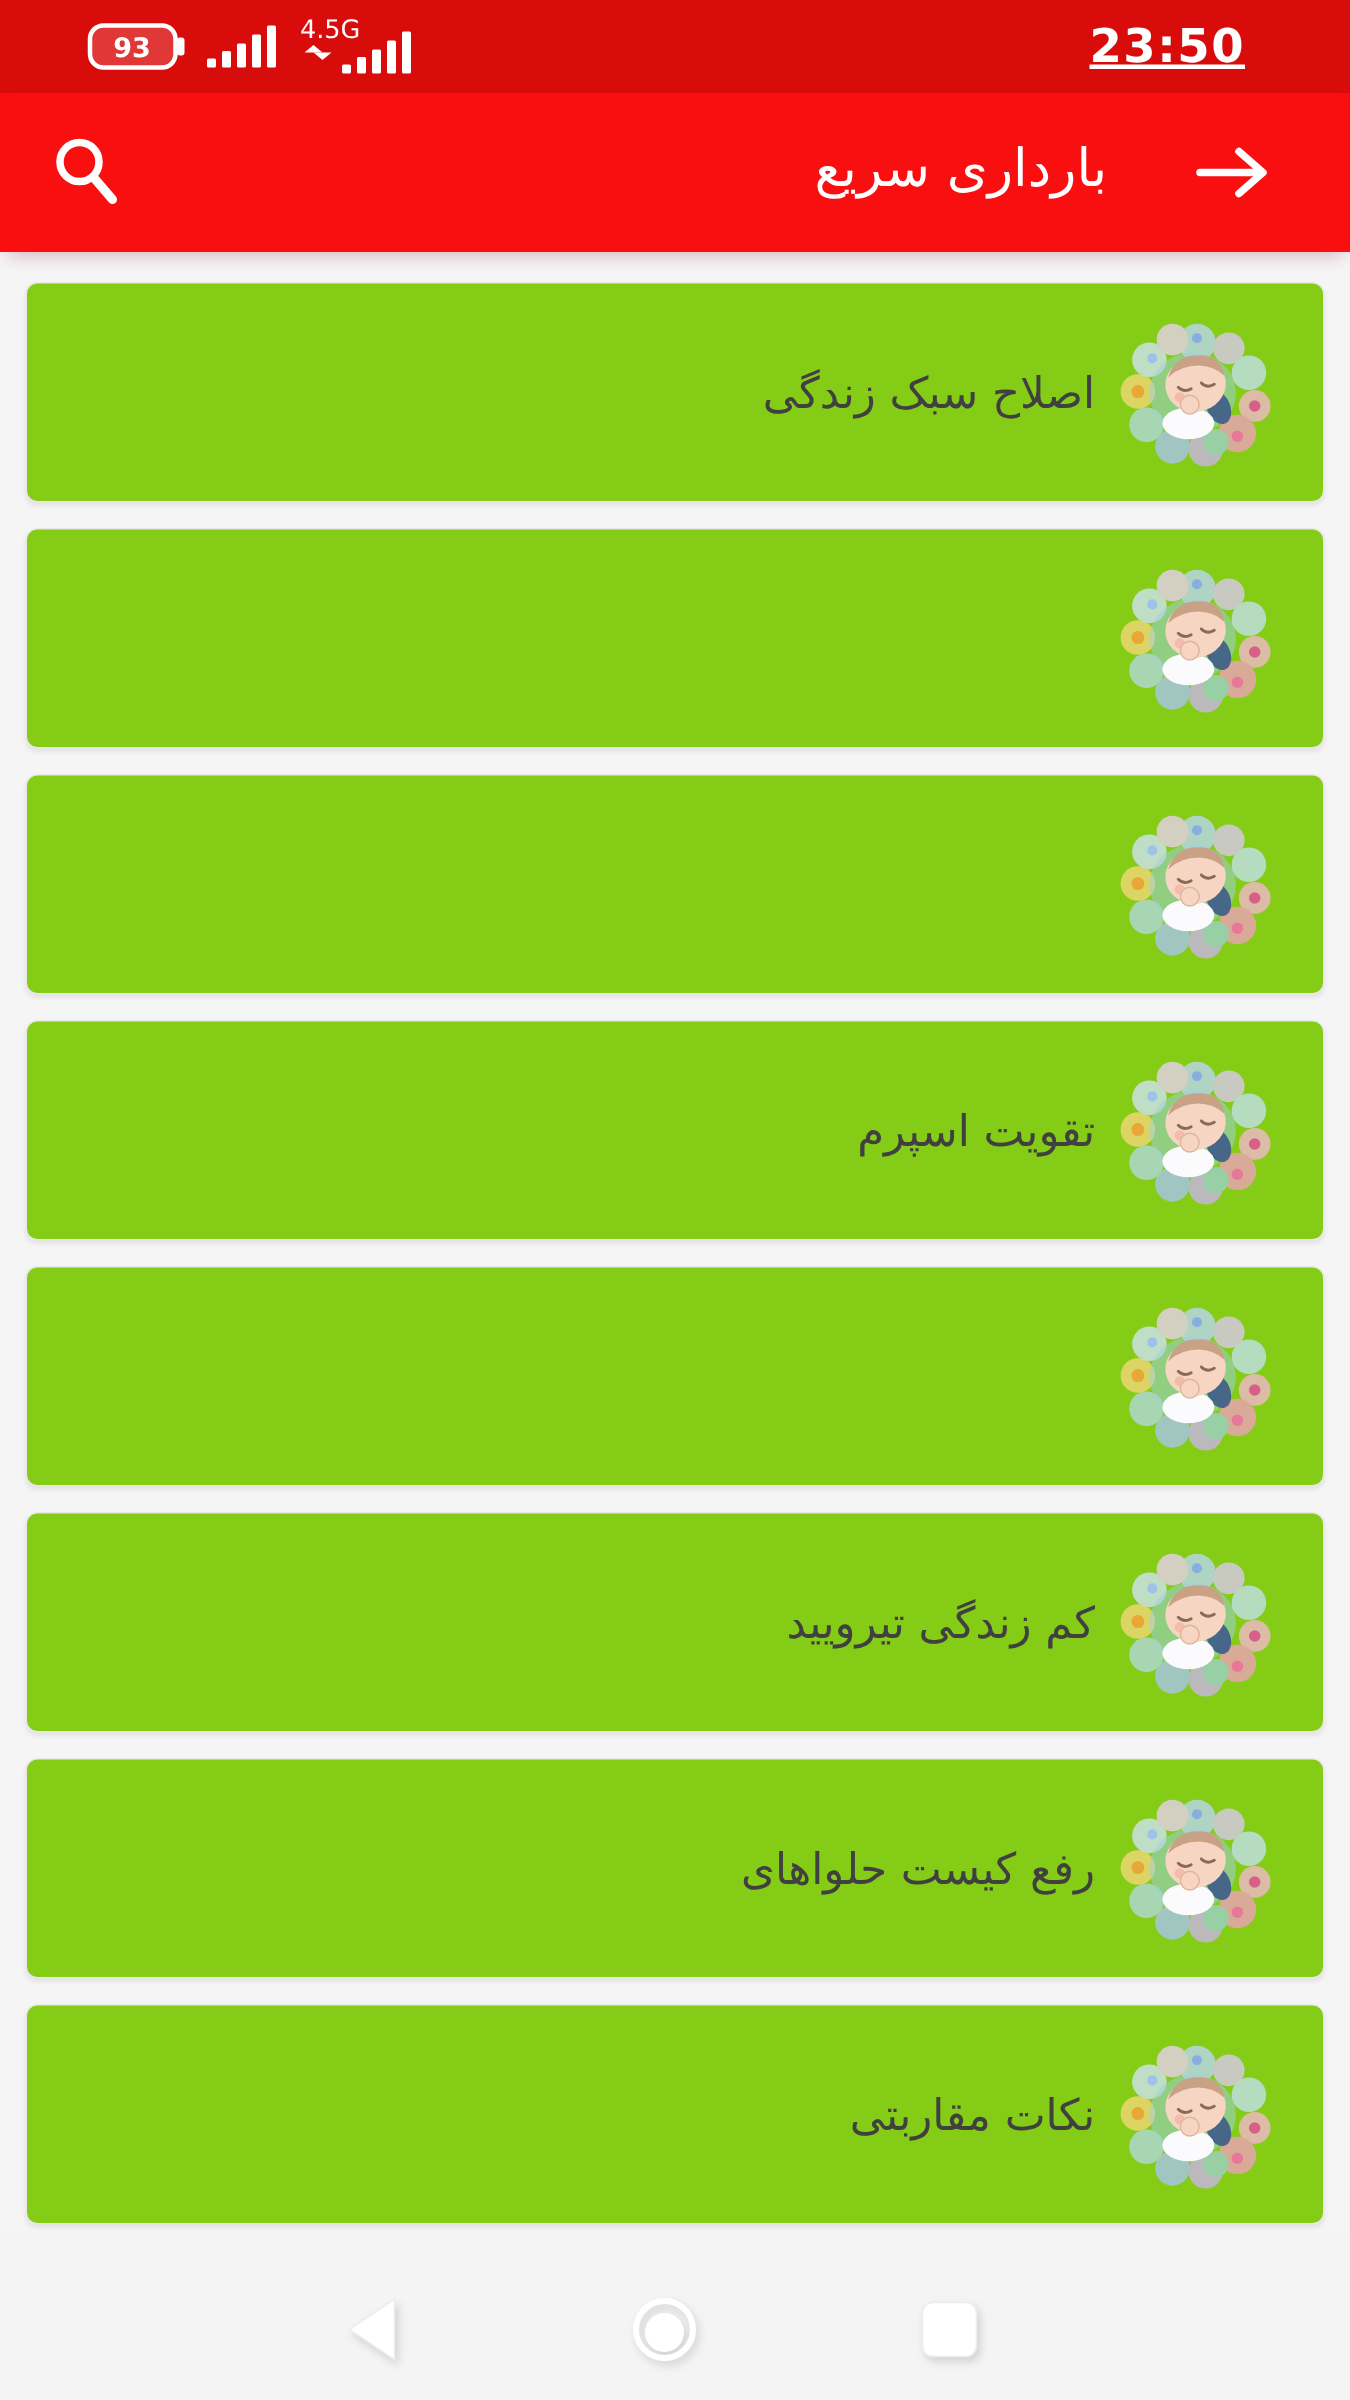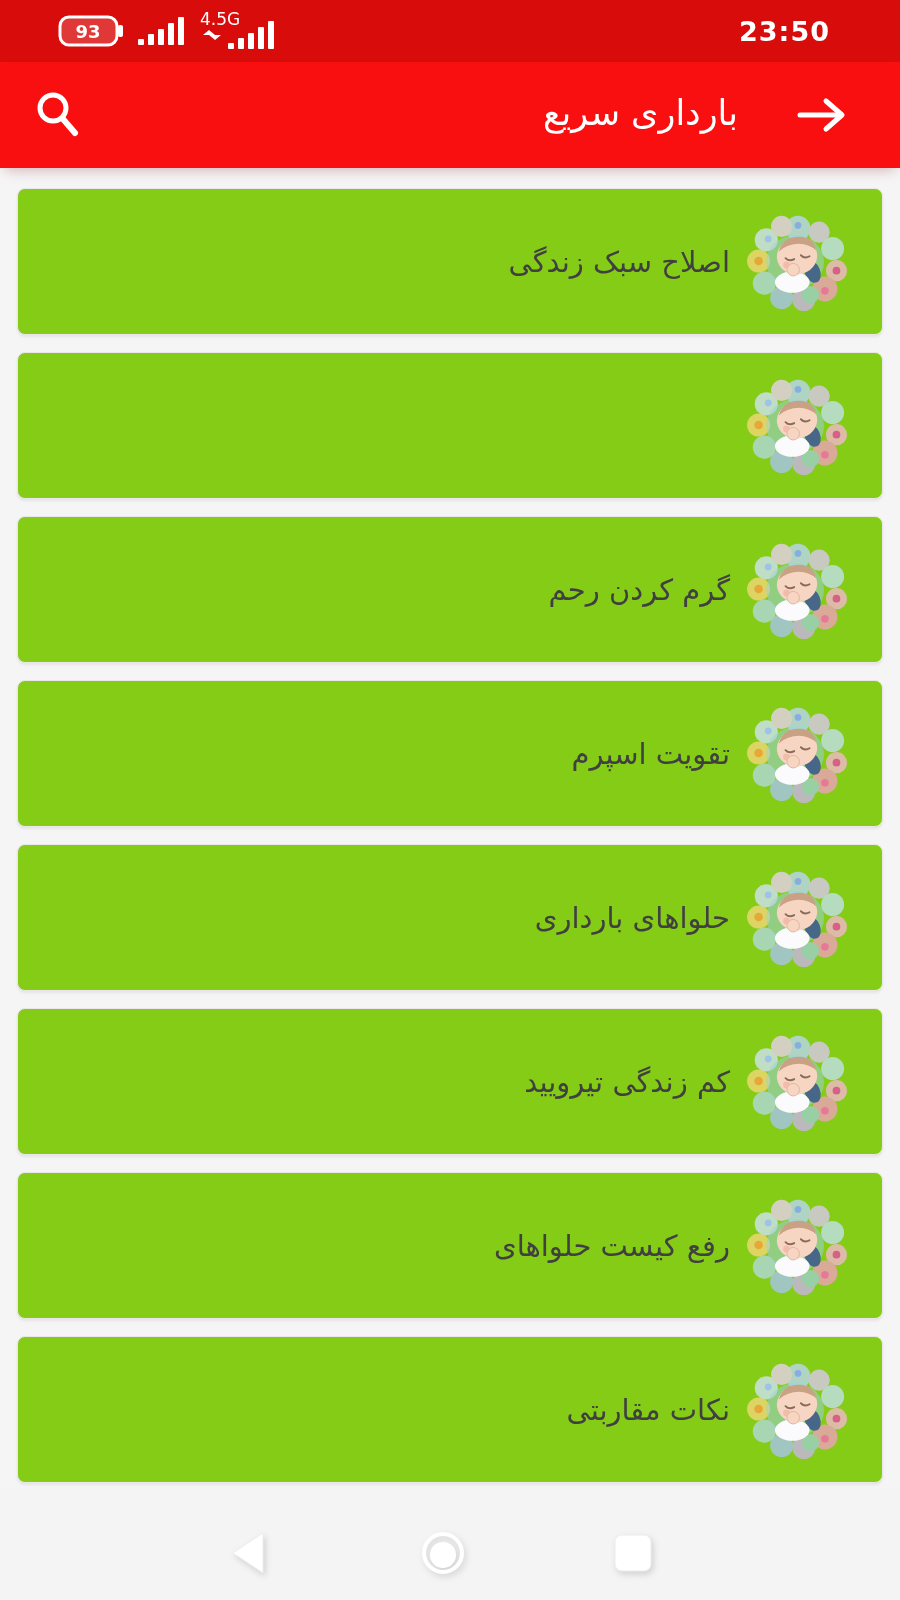--- a/index.html
+++ b/index.html
@@ -7,21 +7,21 @@
   body { font-family:"DejaVu Sans", sans-serif; background:#f6f5f6; }
   .phone { width:900px; height:1600px; display:flex; flex-direction:column; background:#f6f5f6; }
 
   
   .statusbar {
     height:62px; background:#d90c0c; flex:0 0 auto;
     display:flex; align-items:center; justify-content:space-between;
     padding:0 70px 0 58px; color:#fff;
   }
   .sb-left { display:flex; align-items:center; gap:12px; }
-  .sb-time { font-size:27px; font-weight:bold; letter-spacing:1px; }
+  .sb-time { font-size:31px; font-weight:bold; letter-spacing:1px;text-decoration:underline; }
 
   
   .appbar {
     height:106px; background:#f90f0f; flex:0 0 auto;
     display:flex; align-items:center; direction:rtl;
     padding:0 50px 0 34px; position:relative; z-index:3;
     box-shadow:0 7px 12px -5px rgba(130,25,45,.30);
   }
   .appbar-back { margin-left:58px; display:flex; align-items:center; cursor:pointer; }
   .appbar-title { color:#ffffff; font-size:35px; line-height:1; padding-bottom:4px;text-align:center; }
@@ -225,21 +225,20 @@
 
       <path d="M35 41 Q40 24 60 26 Q72 28 74 40 Q66 33 56 33 Q44 33 35 41 Z" fill="#c9a184"></path>
 
       <path d="M42 48 q4 4 9 1" fill="none" stroke="#8a6a58" stroke-width="2" stroke-linecap="round"></path>
       <path d="M58 45 q4 4 9 1" fill="none" stroke="#8a6a58" stroke-width="2" stroke-linecap="round"></path>
 
       <circle cx="43" cy="55" r="3.5" fill="#f0a898" opacity="0.55"></circle>
 
       <circle cx="50" cy="60" r="6.5" fill="#f6d6c2" stroke="#e0b49c" stroke-width="1"></circle>
     </svg>
-    <div class="card-label">گرم کردن رحم</div>
   </div>
 
   <div class="card">
     <svg class="thumb" viewBox="0 0 110 104">
 
       <g opacity="0.8">
         <circle cx="55" cy="17" r="13" fill="#bcd6f0"></circle>
         <circle cx="77" cy="21" r="11" fill="#d9c9ec"></circle>
         <circle cx="91" cy="38" r="12" fill="#c2e0ea"></circle>
         <circle cx="95" cy="61" r="11" fill="#f3b8cc"></circle>
@@ -313,21 +312,20 @@
 
       <path d="M35 41 Q40 24 60 26 Q72 28 74 40 Q66 33 56 33 Q44 33 35 41 Z" fill="#c9a184"></path>
 
       <path d="M42 48 q4 4 9 1" fill="none" stroke="#8a6a58" stroke-width="2" stroke-linecap="round"></path>
       <path d="M58 45 q4 4 9 1" fill="none" stroke="#8a6a58" stroke-width="2" stroke-linecap="round"></path>
 
       <circle cx="43" cy="55" r="3.5" fill="#f0a898" opacity="0.55"></circle>
 
       <circle cx="50" cy="60" r="6.5" fill="#f6d6c2" stroke="#e0b49c" stroke-width="1"></circle>
     </svg>
-    <div class="card-label">حلواهای بارداری</div>
   </div>
 
   <div class="card">
     <svg class="thumb" viewBox="0 0 110 104">
 
       <g opacity="0.8">
         <circle cx="55" cy="17" r="13" fill="#bcd6f0"></circle>
         <circle cx="77" cy="21" r="11" fill="#d9c9ec"></circle>
         <circle cx="91" cy="38" r="12" fill="#c2e0ea"></circle>
         <circle cx="95" cy="61" r="11" fill="#f3b8cc"></circle>

